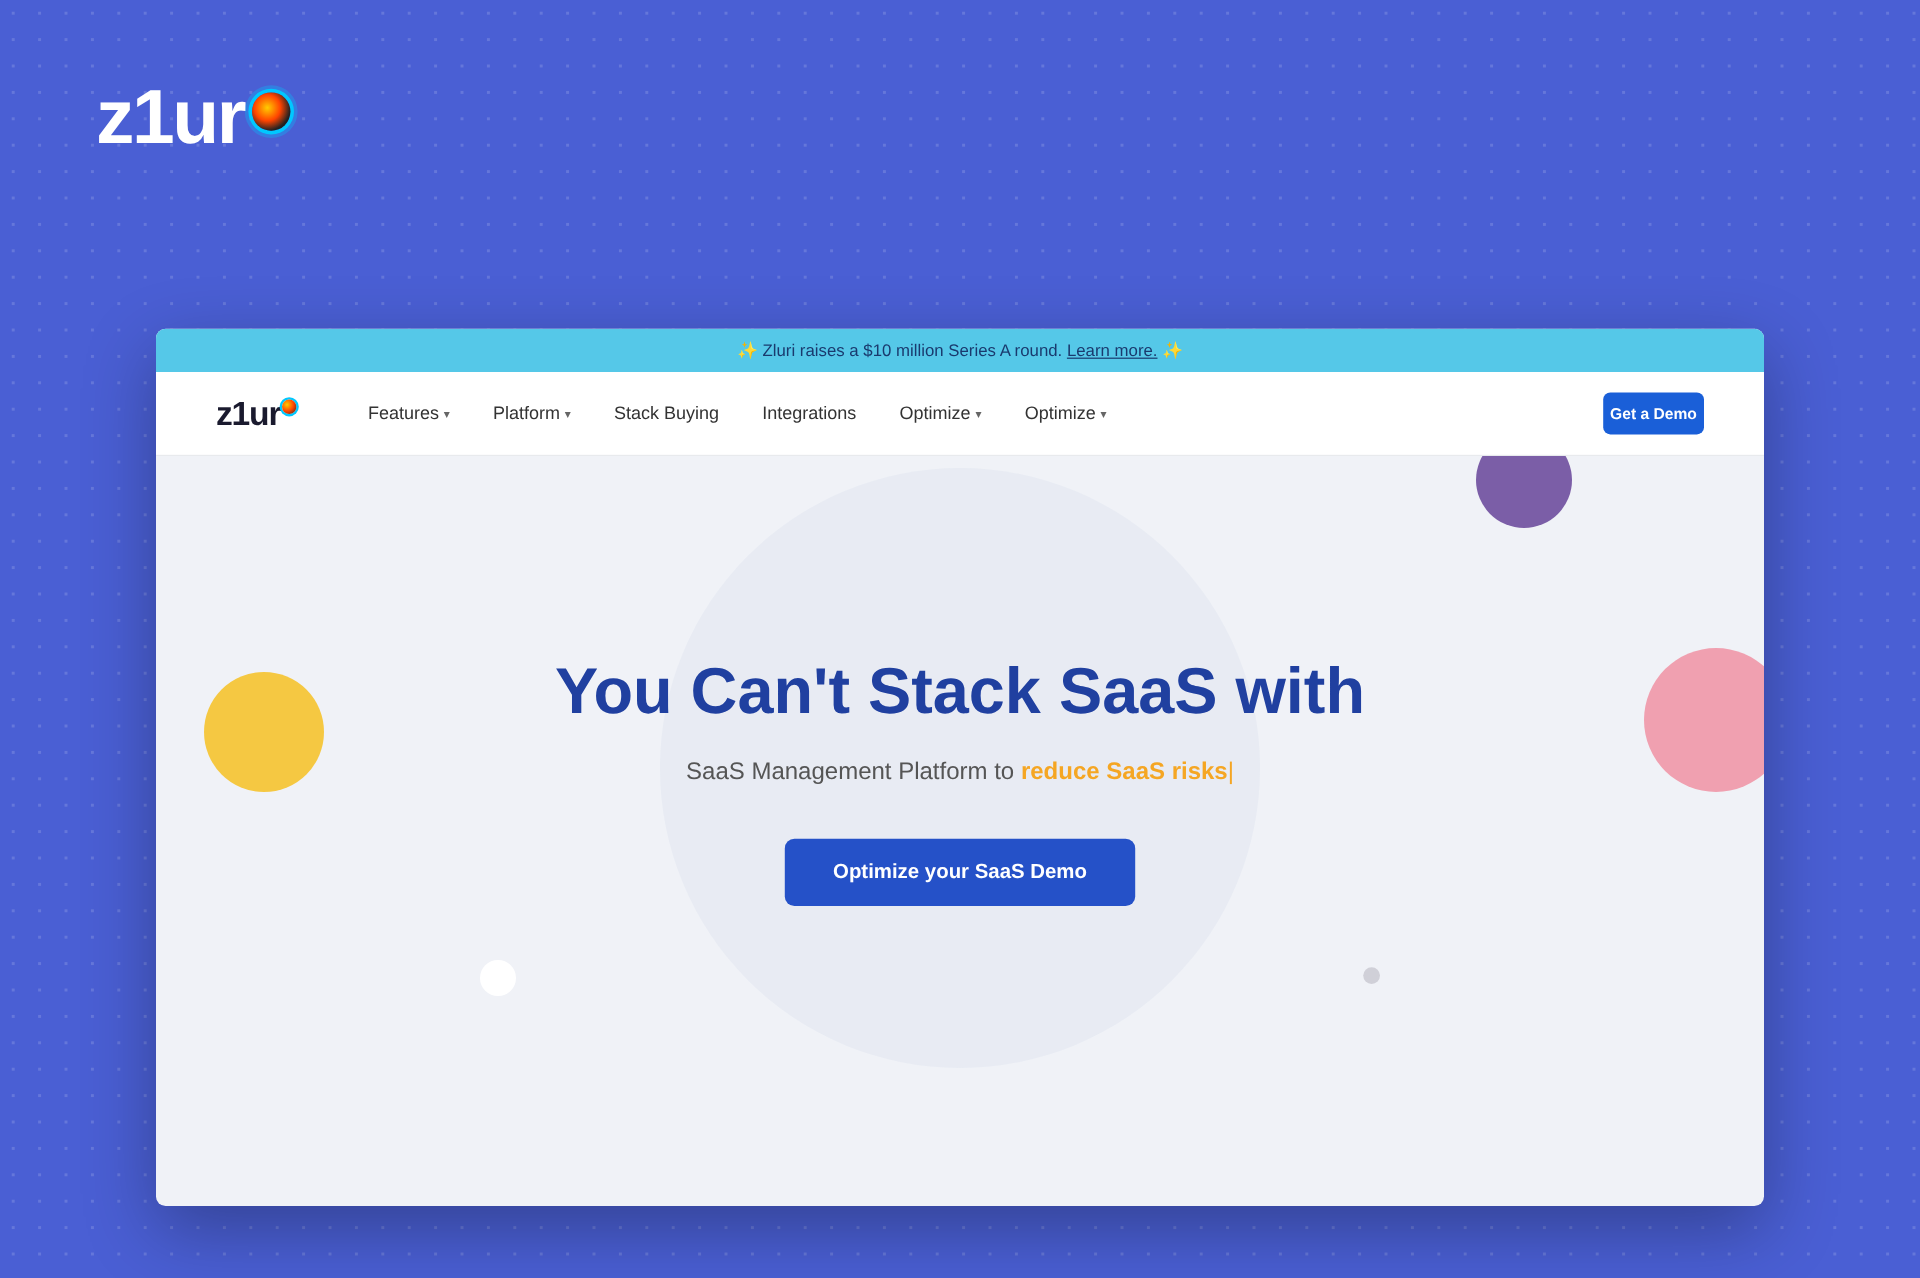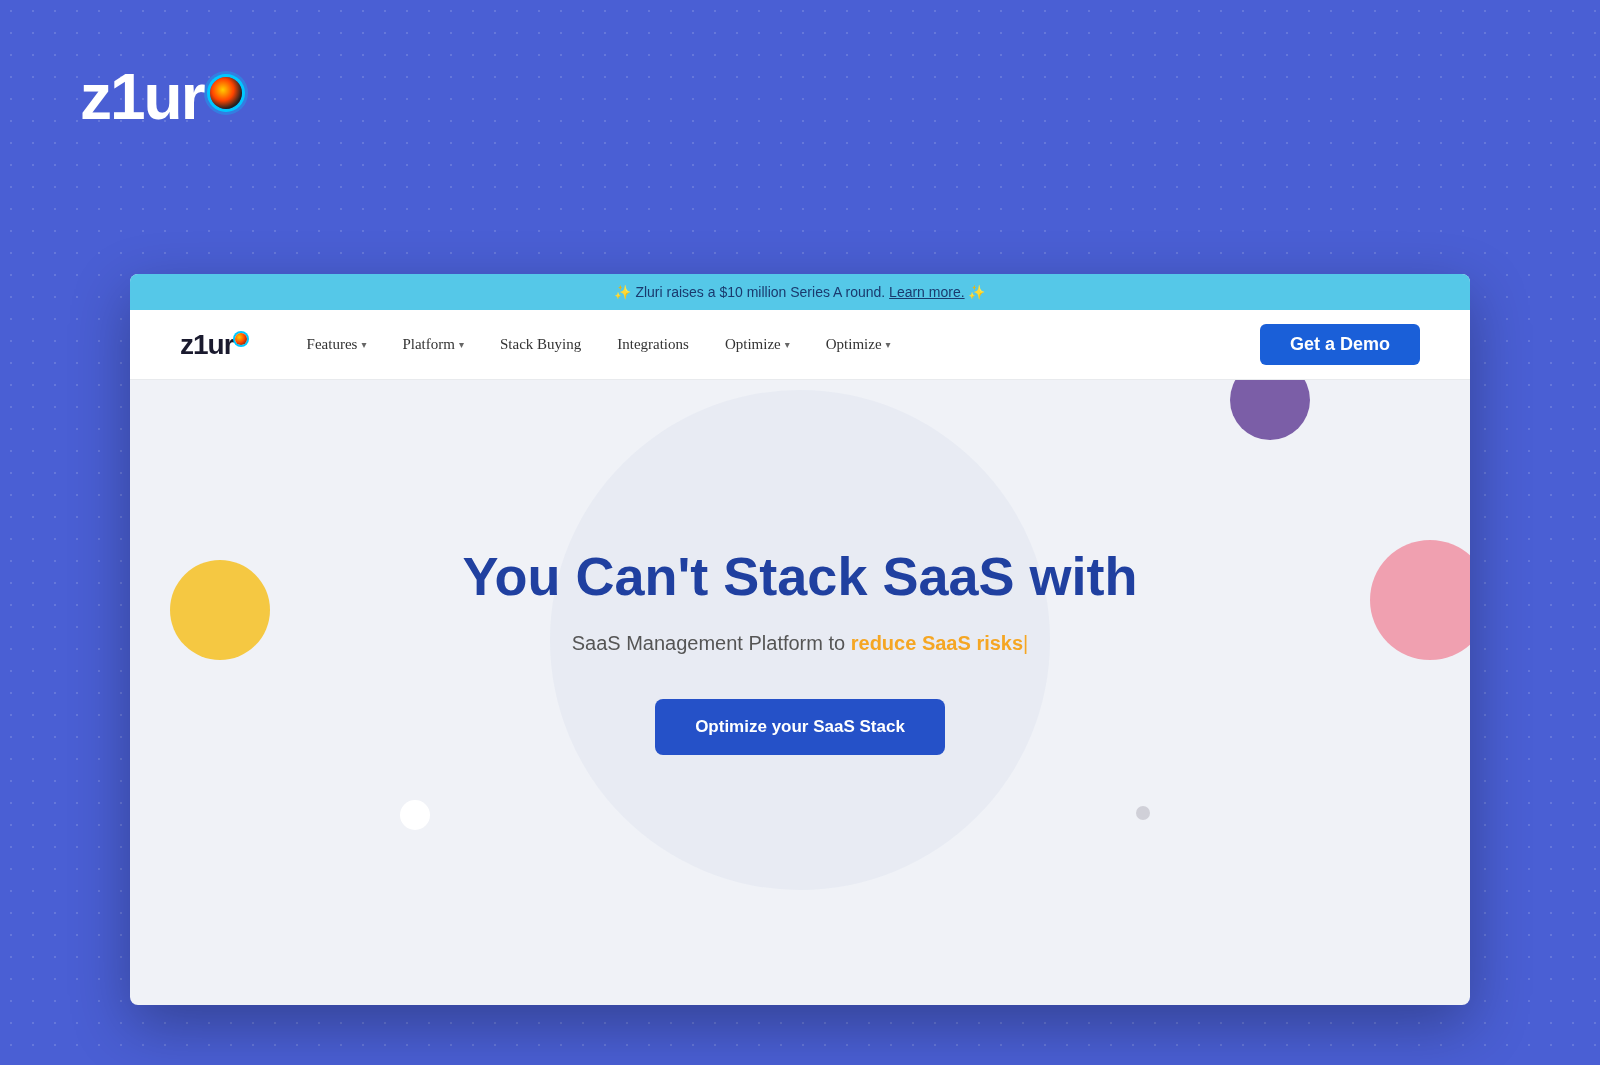--- a/index.html
+++ b/index.html
@@ -122,35 +122,34 @@
     }
 
     .nav-link {
       font-size: 15px;
       color: #333;
       cursor: pointer;
       display: flex;
       align-items: center;
       gap: 4px;
       font-weight: 500;
-      font-family: Liberation Serif, serif;
     }
 
     .nav-link .chevron {
       font-size: 10px;
       color: #666;
     }
 
     .nav-cta {
       background: #1a5fd8;
       color: #fff;
       border: none;
-      padding: 10px 30px;
+      padding: 10px 6px;
       border-radius: 6px;
-      font-size: 18px;
+      font-size: 13px;
       font-weight: 600;
       cursor: pointer;
     }
 
     
     .hero {
       position: relative;
       display: flex;
       flex-direction: column;
       align-items: center;
@@ -331,16 +330,16 @@
 
     <h1 class="hero-title">
       <span>You Can't Stack SaaS with</span><br>
     </h1>
 
     <p class="hero-subtitle">
       <span>SaaS Management Platform to</span>
       <span class="typed-text"> reduce SaaS risks</span><span class="cursor">|</span>
     </p>
 
-    <button class="hero-cta">Optimize your SaaS Stack</button>
+    <button class="hero-cta">Optimize your SaaS Demo</button>
   </div>
 
 </div>
 
 </body></html>

